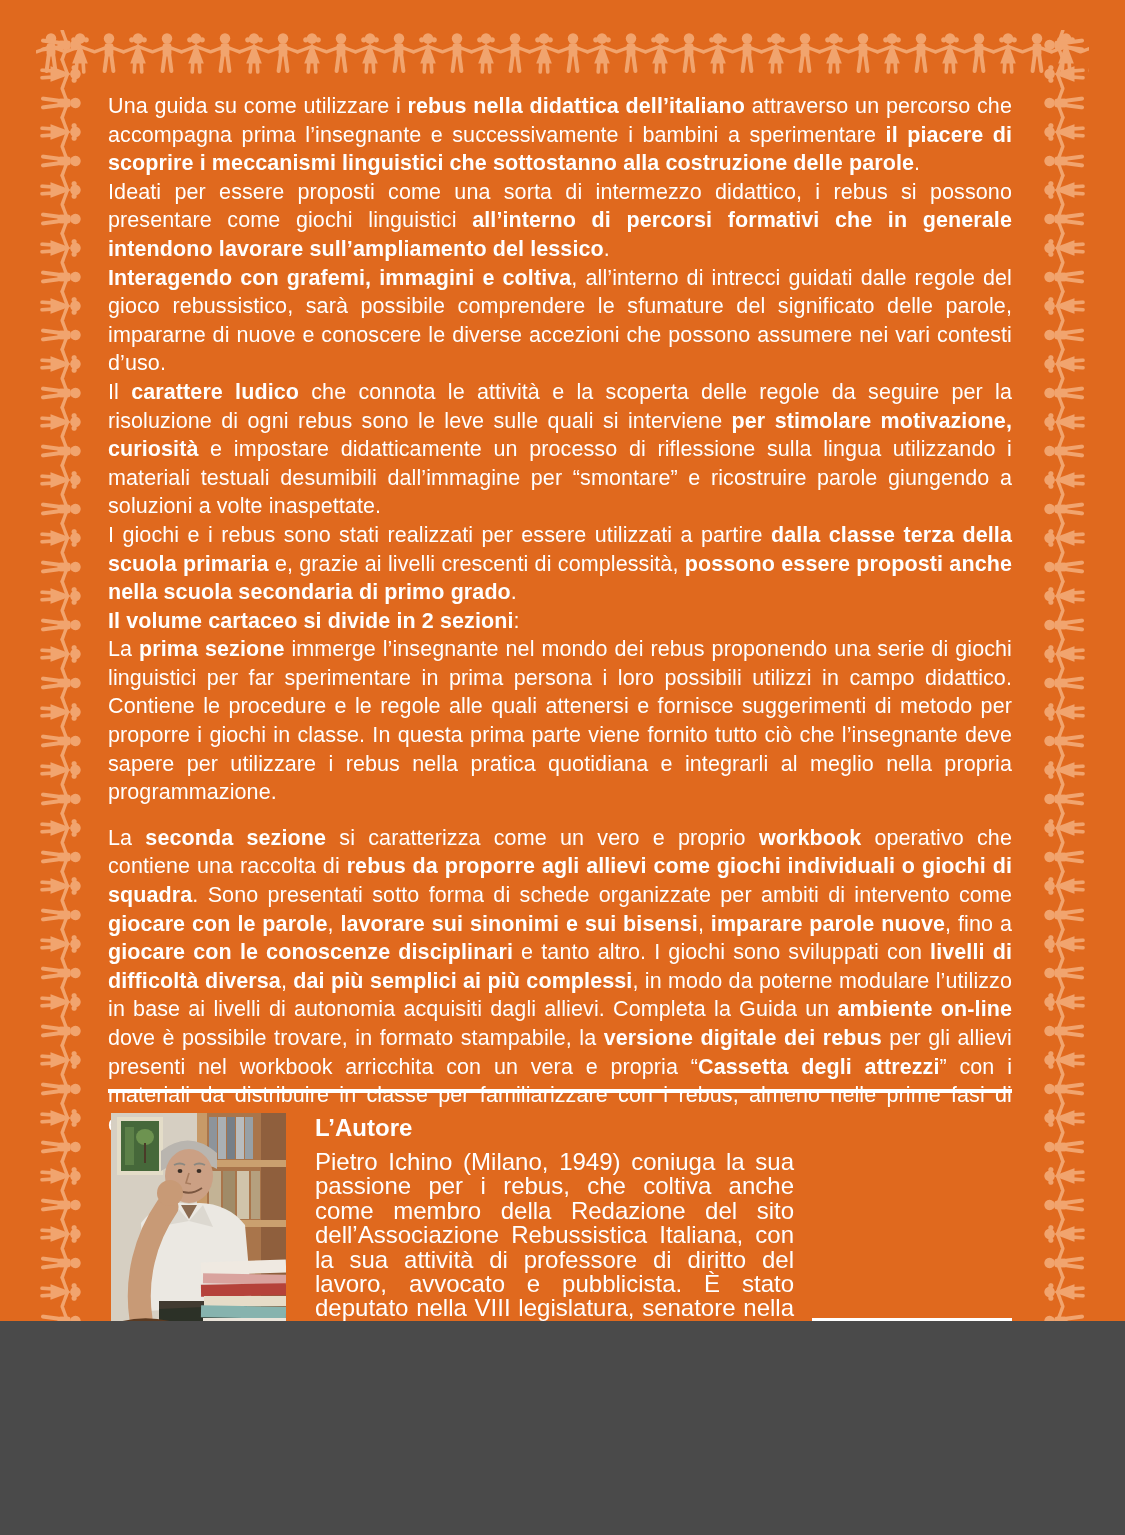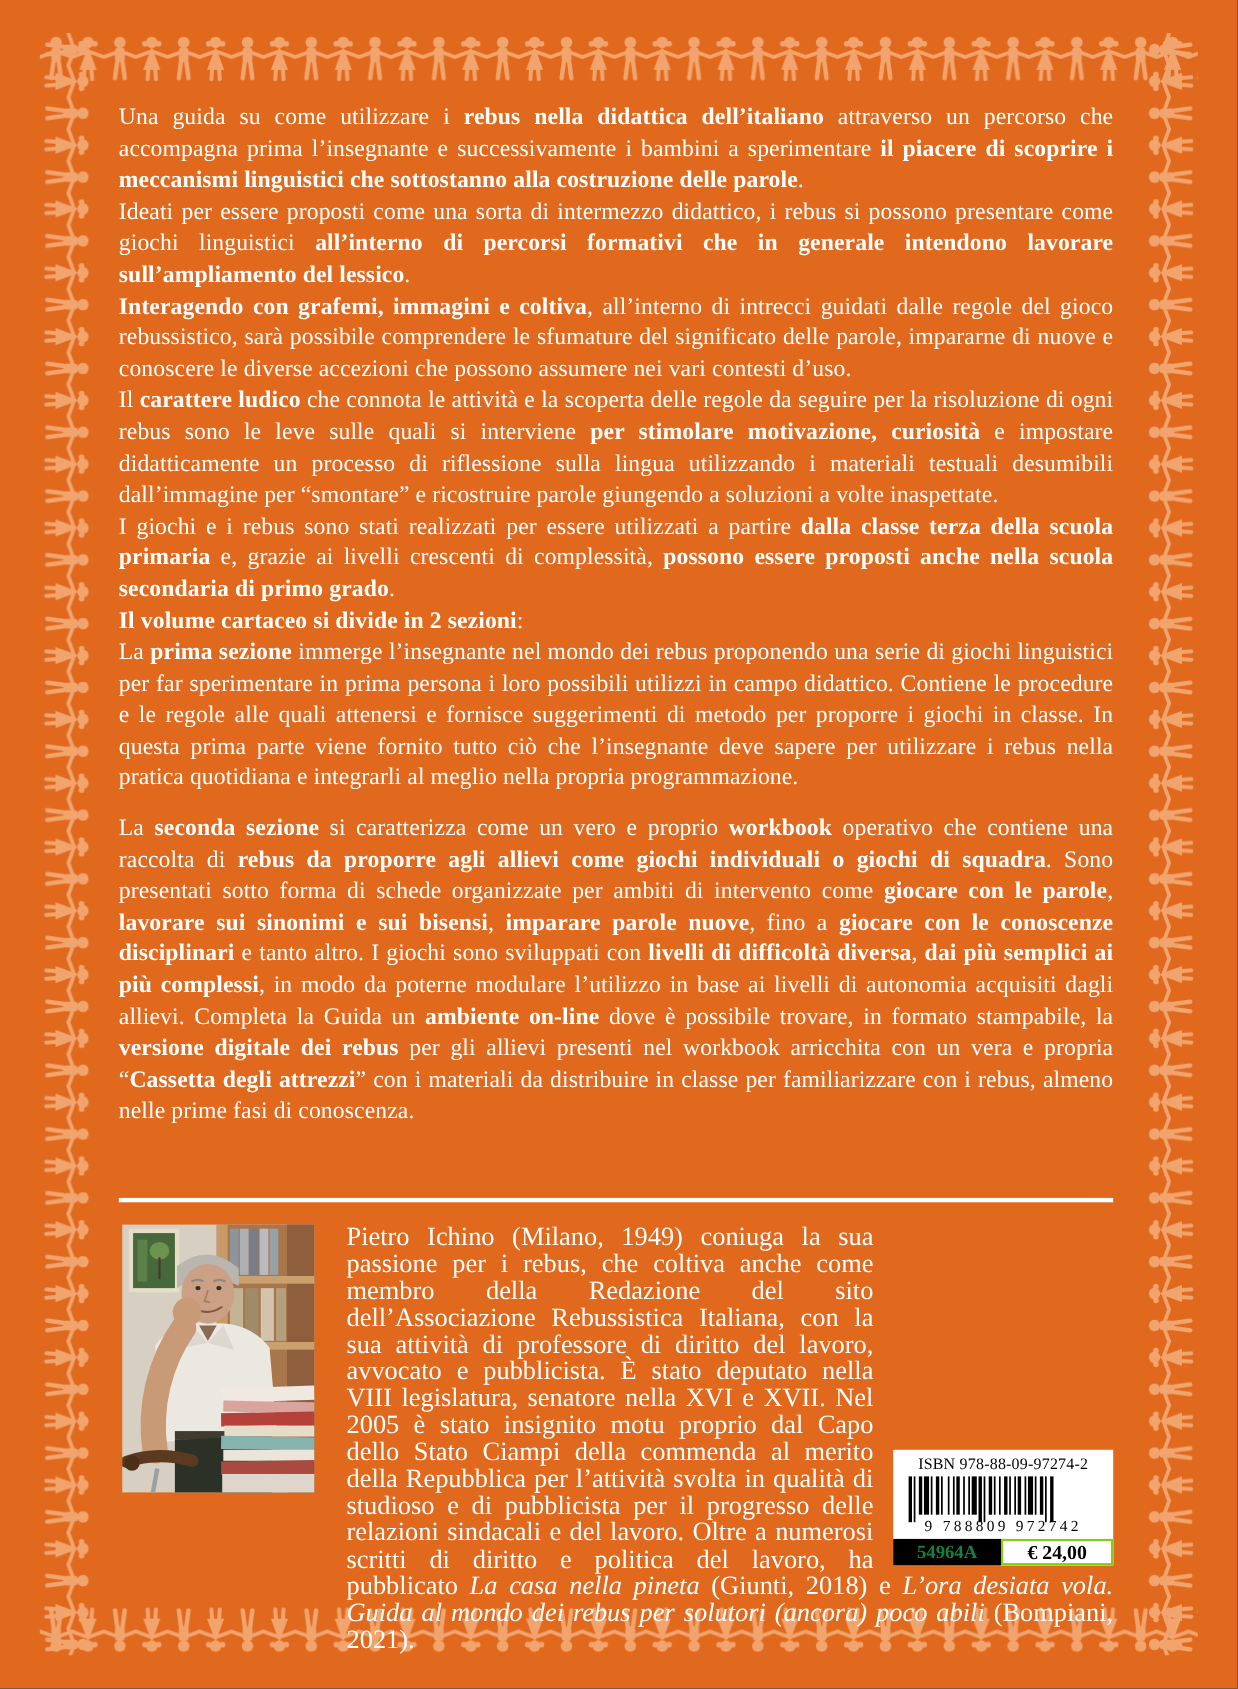--- a/index.html
+++ b/index.html
@@ -1,19 +1,19 @@
 <!DOCTYPE html>
 <html><head>
 <meta charset="utf-8">
 <style>
   html,body { margin:0; padding:0; background:#4a4a4a; }
   .page {
-    position:relative; width:1125px; height:1535px; margin:0 auto;
+    position:relative; width:1125px; height:1321px; margin:0 auto;
     background:#e0691e; overflow:hidden;
-    font-family:Liberation Serif, serif; color:#ffffff;
+    font-family:Liberation Sans, sans-serif; color:#ffffff;
   }
   svg.border-strip { position:absolute; display:block; }
   .border-top    { left:36px;  top:30px; }
   .border-bottom { left:36px;  top:1457px; transform:scaleY(-1); }
   .border-left   { left:36px;  top:30px; }
   .border-right  { left:1041px;top:30px; transform:scaleX(-1); }
 
   .content { position:absolute; left:108px; top:92px; width:904px; }
   .content p { margin:0; text-align:justify; font-size:21.5px; line-height:28.6px; letter-spacing:0.1px; }
   .content p.gap { margin-top:17px; }
@@ -204,17 +204,18 @@
             <rect x="126.00" y="0" width="1.55" height="42" fill="#000"></rect>
             <rect x="130.65" y="0" width="3.10" height="42" fill="#000"></rect>
           </svg>
       </div>
       <div class="barcode-digits">9 788809 972742</div>
       <div class="barcode-strip">
         <div class="code-cell">54964A</div>
         <div class="price-cell">€ 24,00</div>
       </div>
     </div>
+    <h3>L’Autore</h3>
     <p><span>Pietro Ichino (Milano, 1949) coniuga la sua passione per i rebus, che coltiva anche come membro della Redazione del sito dell’Associazione Rebussistica Italiana, con la sua attività di professore di diritto del lavoro, avvocato e pubblicista. È stato deputato nella VIII legislatura, senatore nella XVI e XVII. Nel 2005 è stato insignito motu proprio dal Capo dello Stato Ciampi della commenda al merito della Repubblica per l’attività svolta in qualità di studioso e di pubblicista per il progresso delle relazioni sindacali e del lavoro. Oltre a numerosi scritti di diritto e politica del lavoro, ha pubblicato </span><span class="i">La casa nella pineta</span><span> (Giunti, 2018) e </span><span class="i">L’ora desiata vola. Guida al mondo dei rebus per solutori (ancora) poco abili</span><span> (Bompiani, 2021).</span></p>
   </div>
 
 
 </div>
 
 </body></html>

